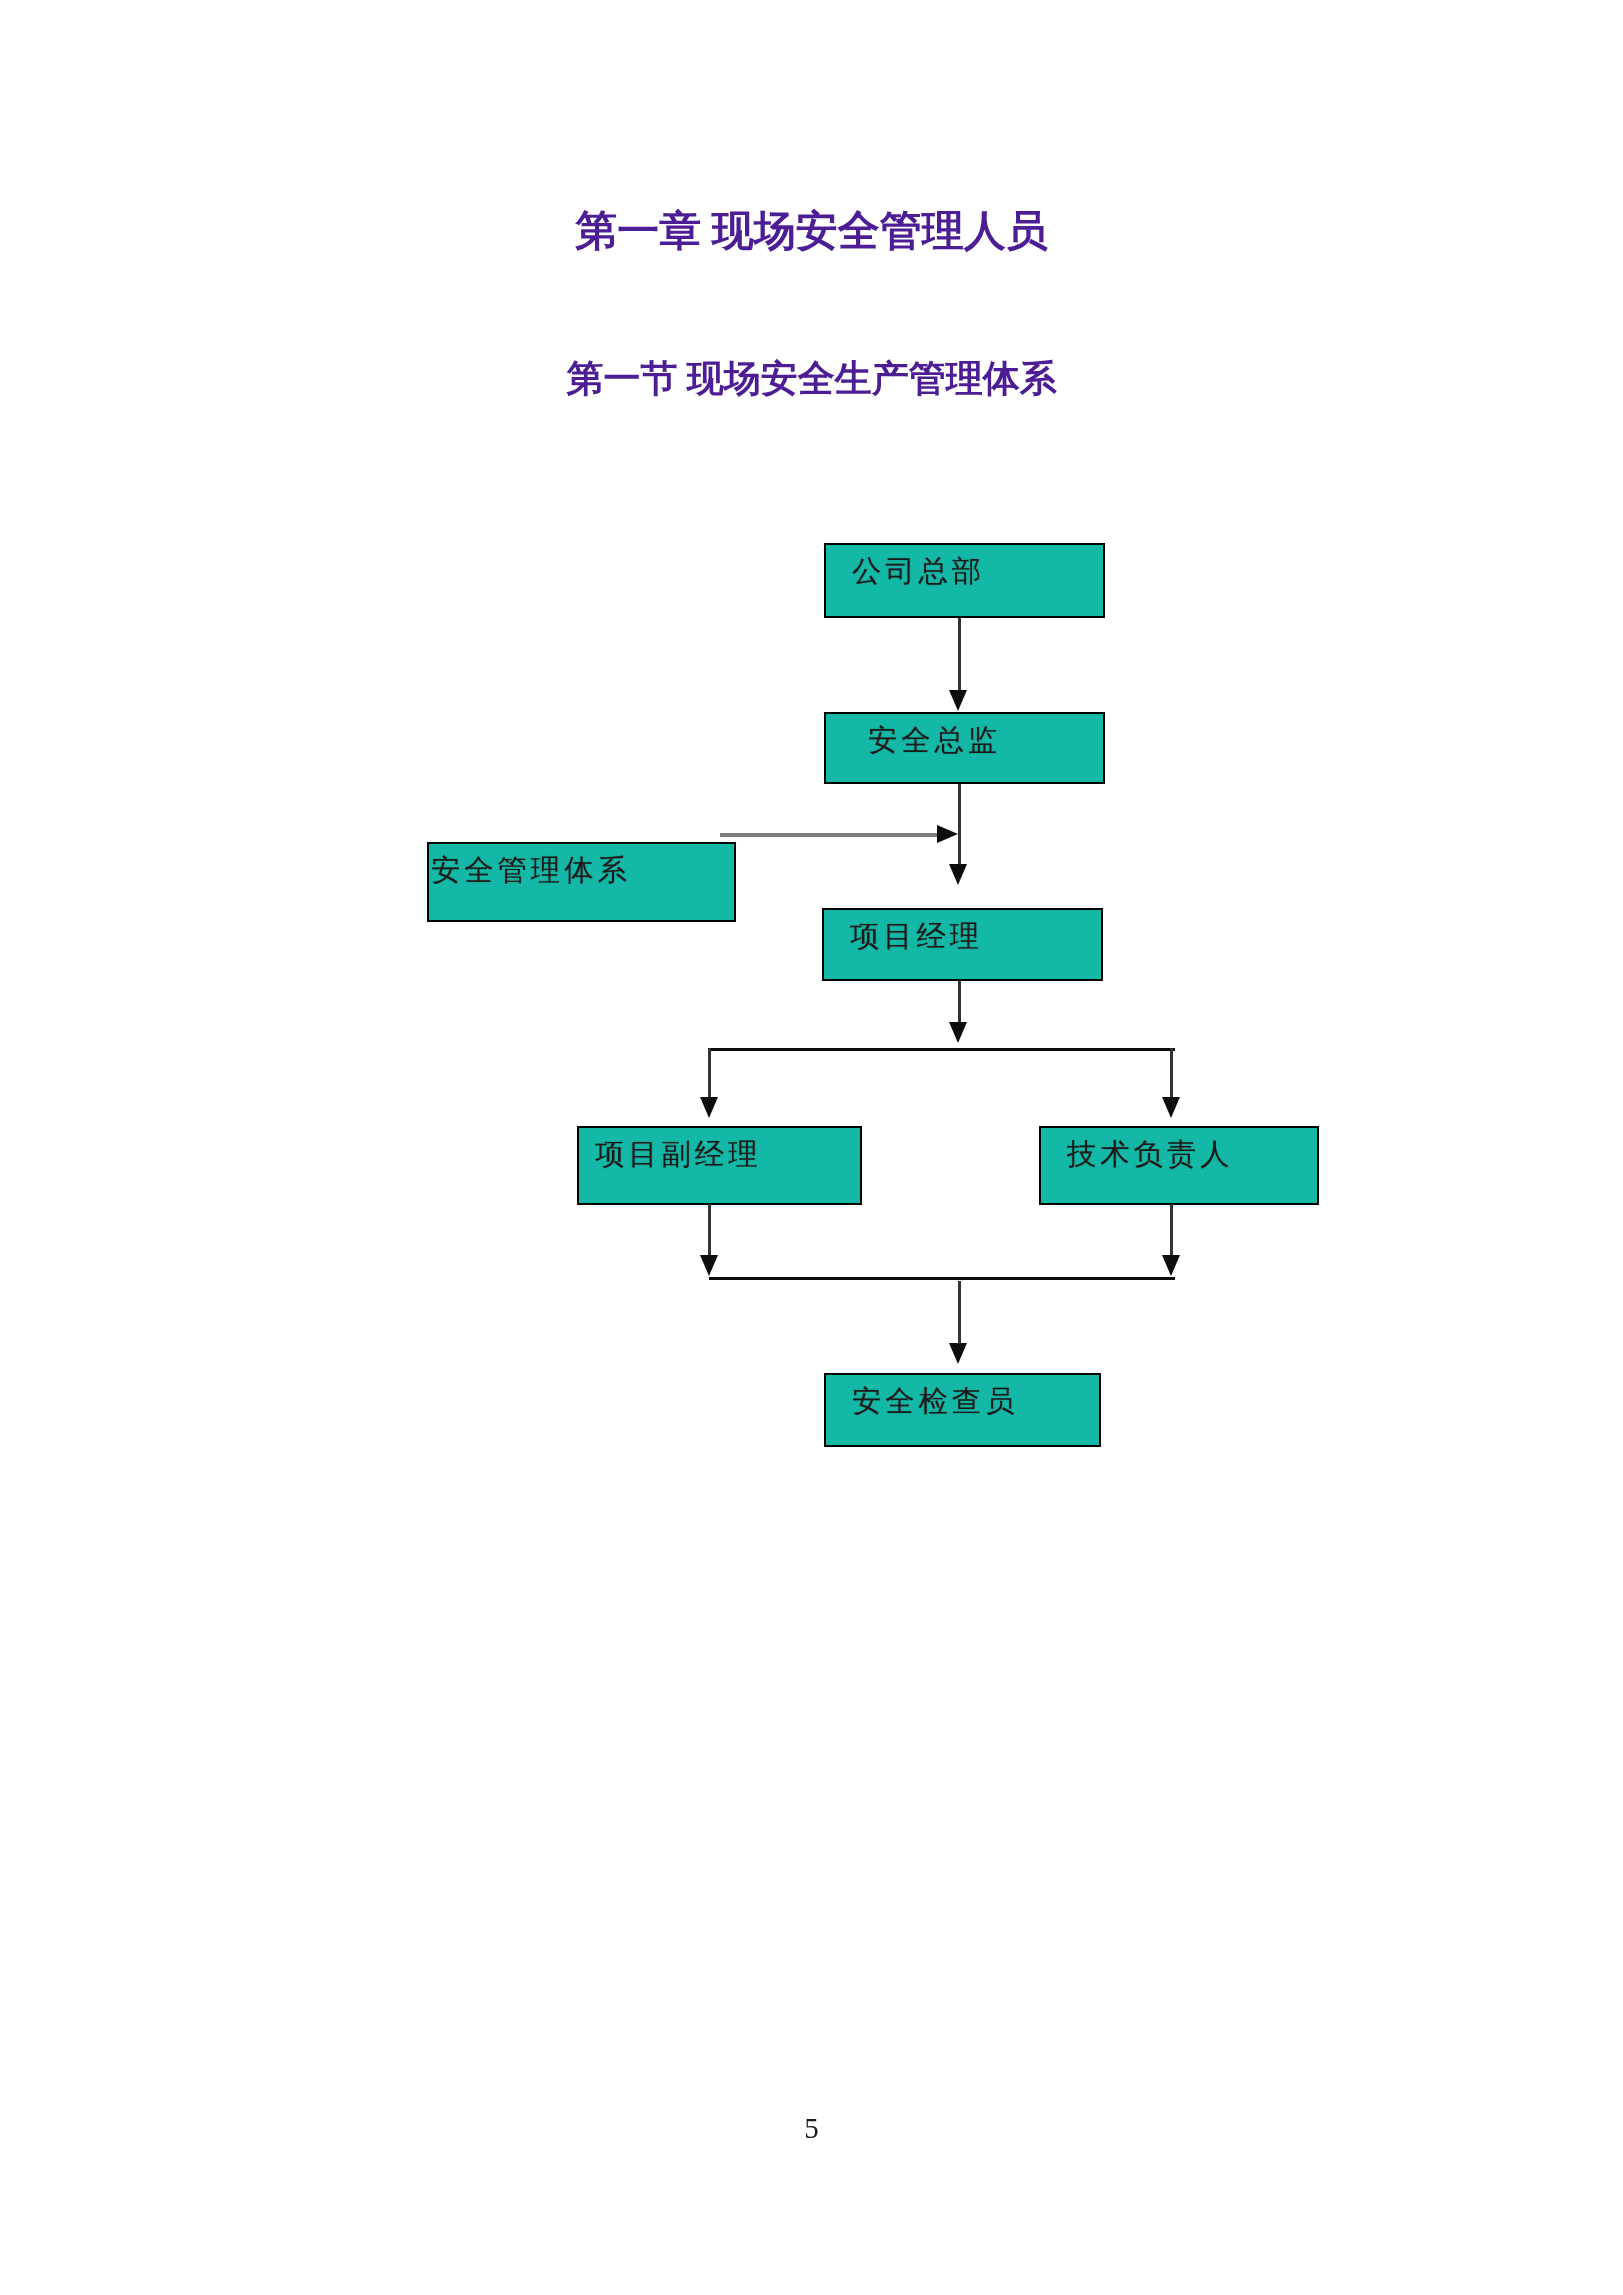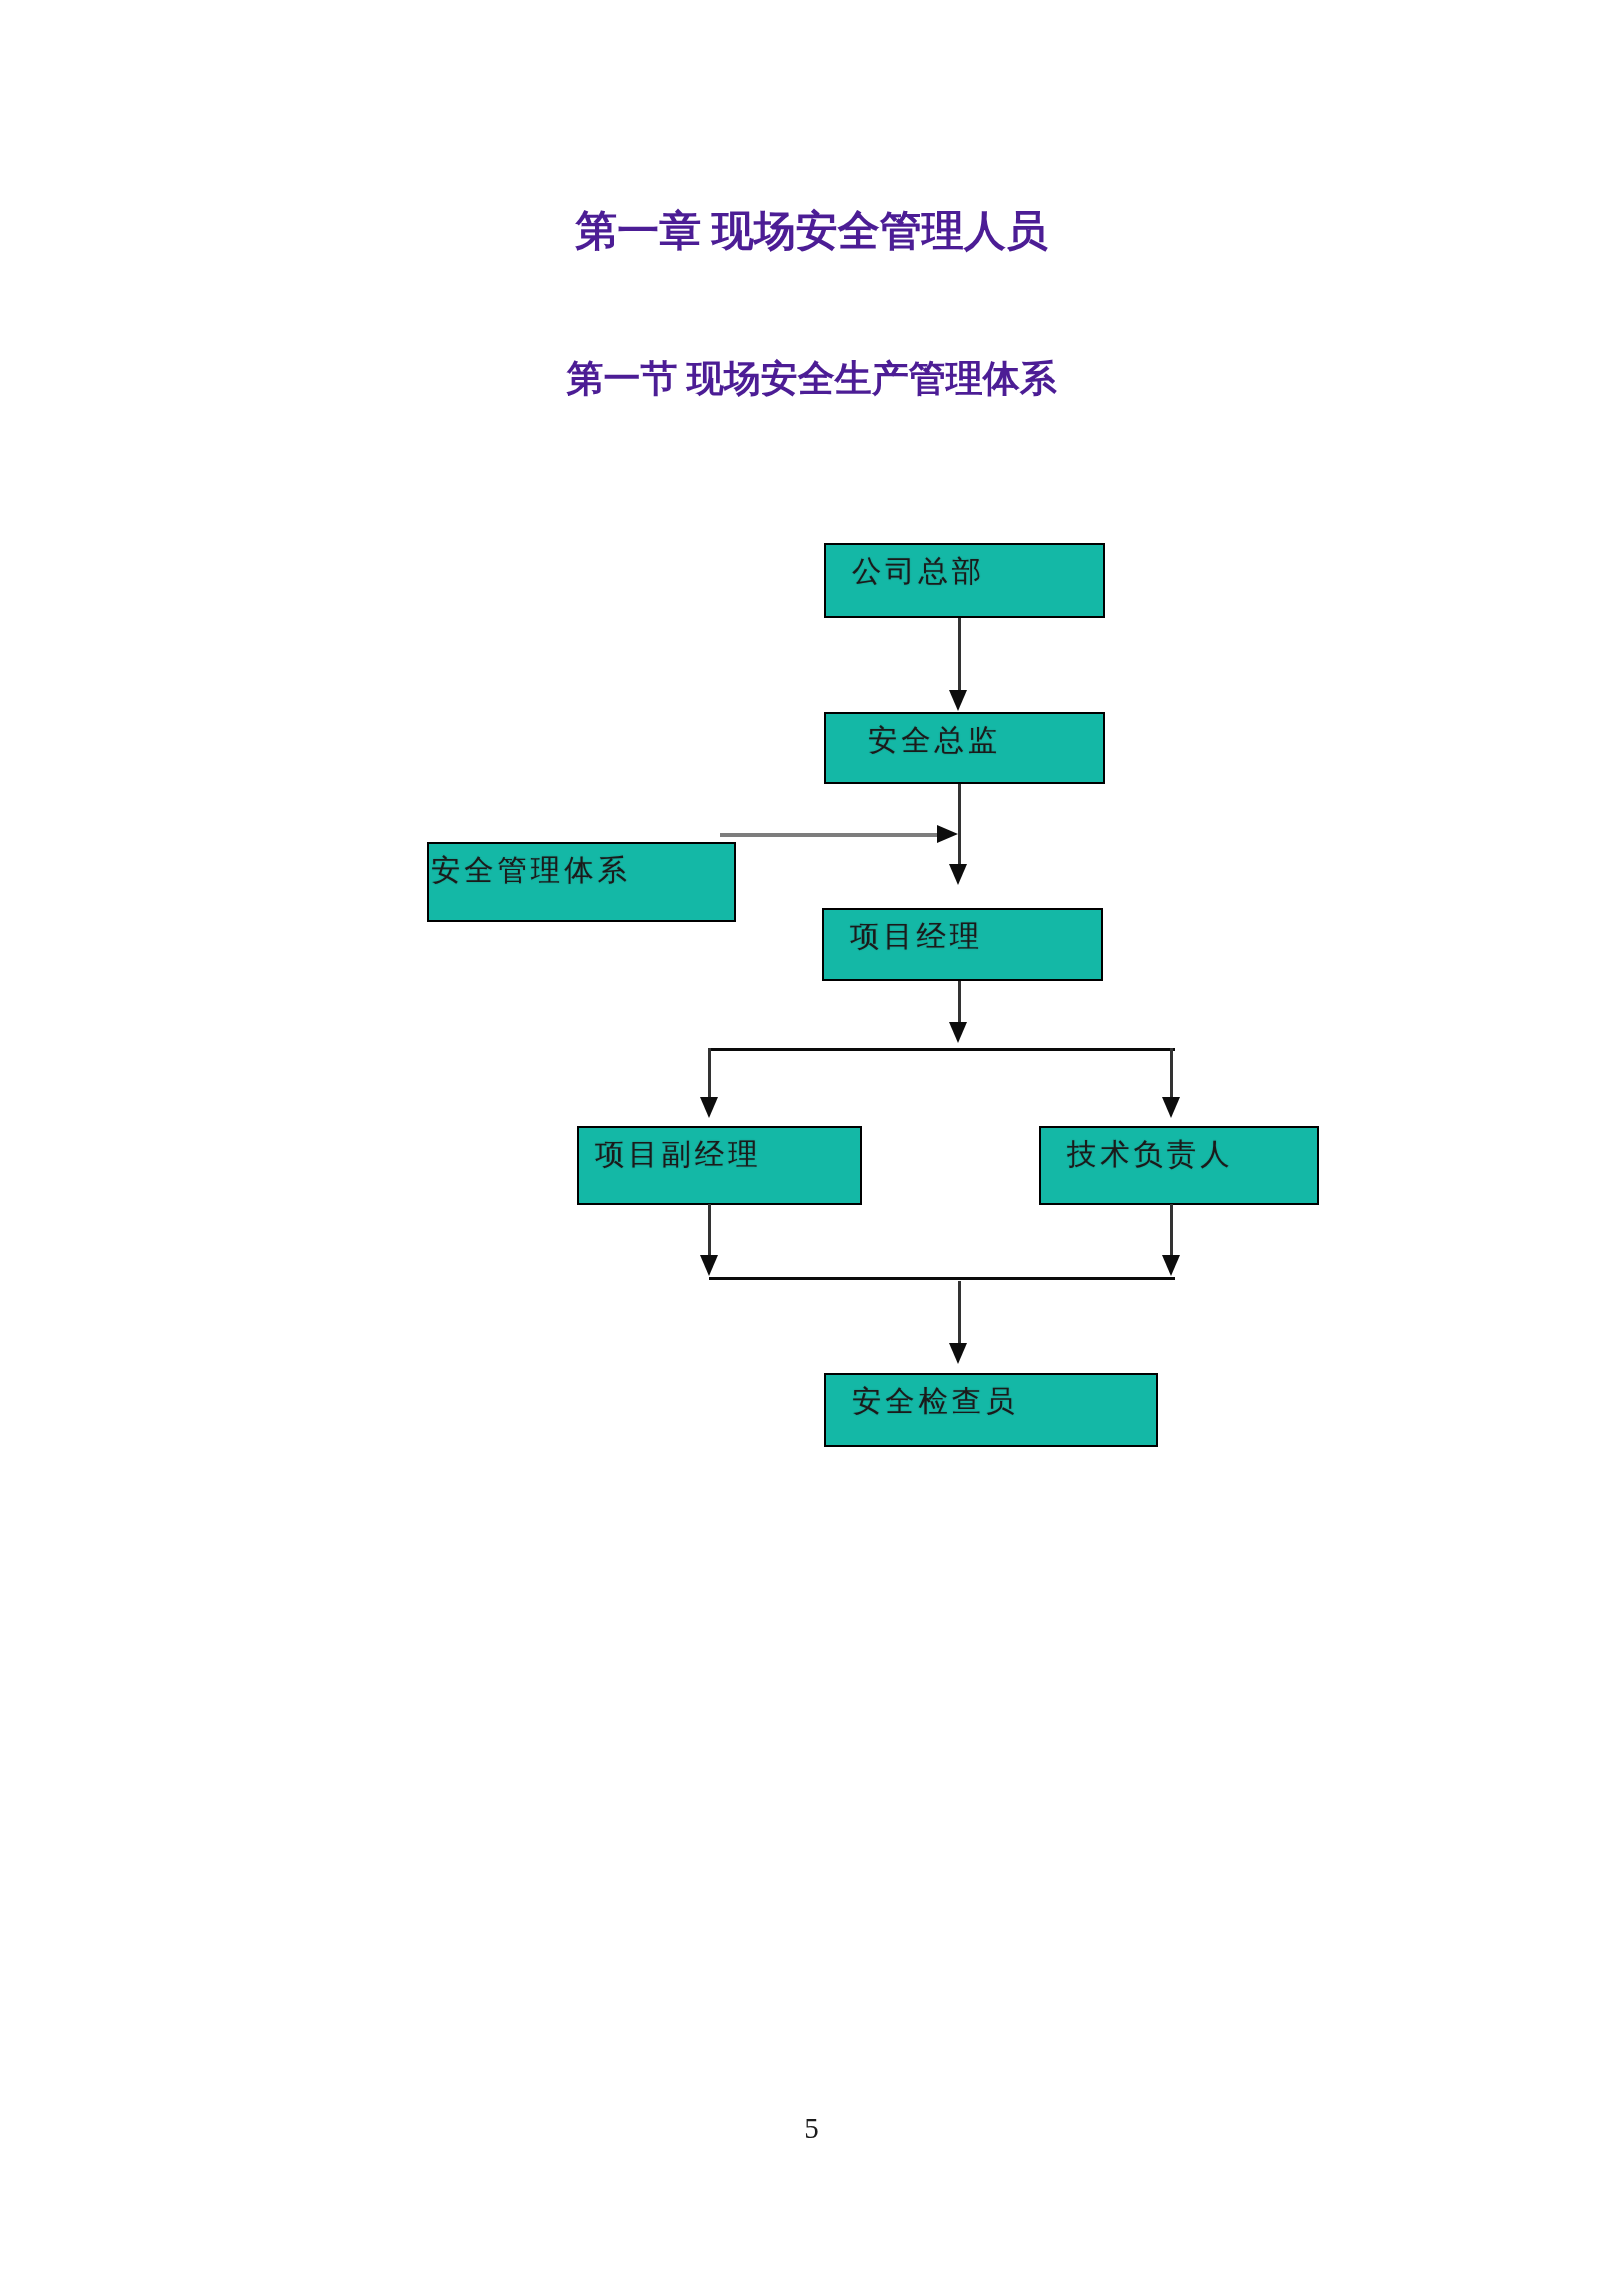--- a/index.html
+++ b/index.html
@@ -114,21 +114,21 @@
     <div class="flow-box" style="left:824px; top:712px; width:281px; height:72px;padding-left:42px;">安全总监</div>
 
     <div class="flow-box flush-left" style="left:427px; top:818px; width:309px; height:80px;margin-top:24px;">安全管理体系</div>
 
     <div class="flow-box" style="left:822px; top:908px; width:281px; height:73px;">项目经理</div>
 
     <div class="flow-box" style="left:577px; top:1126px; width:285px; height:79px;padding-left:16px;">项目副经理</div>
 
     <div class="flow-box" style="left:1039px; top:1126px; width:280px; height:79px;">技术负责人</div>
 
-    <div class="flow-box" style="left:824px; top:1373px; width:334px; height:74px;">安全检查员</div>
+    <div class="flow-box" style="left:824px; top:1373px; width:277px; height:74px;">安全检查员</div>
 
     <div class="vline" style="left:958px; top:618px; height:73px;"></div>
     <div class="arrow-down" style="left:949px; top:690px;"></div>
 
     <div class="vline" style="left:958px; top:784px; height:81px;"></div>
     <div class="arrow-down" style="left:949px; top:864px;"></div>
 
     <div class="hline gray" style="left:720px; top:833px; width:217px;"></div>
     <div class="arrow-right" style="left:937px; top:825px;"></div>
 

